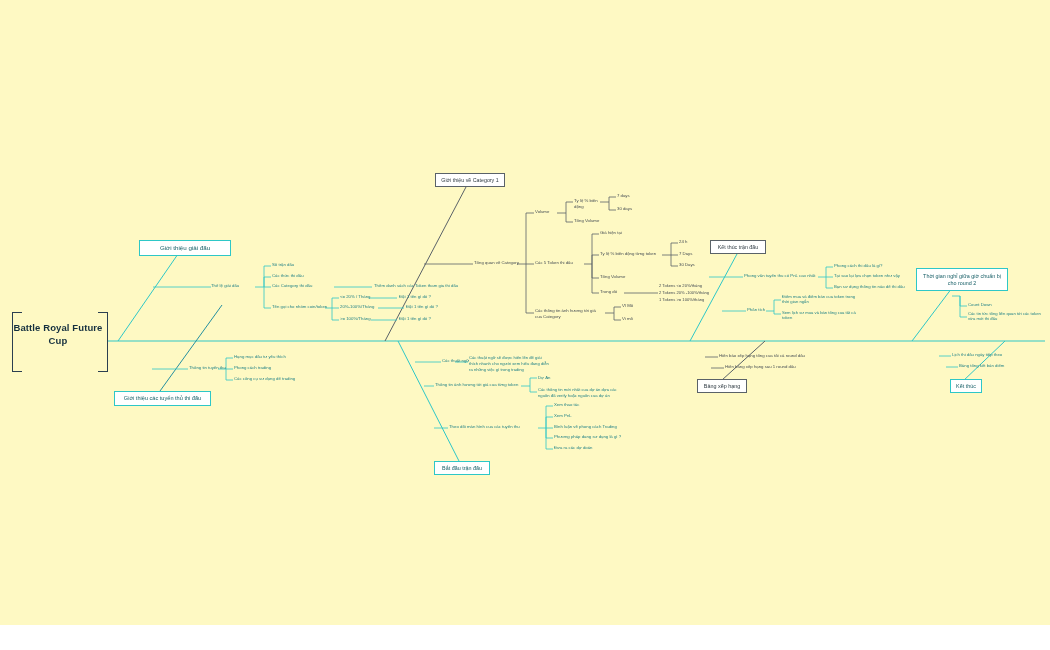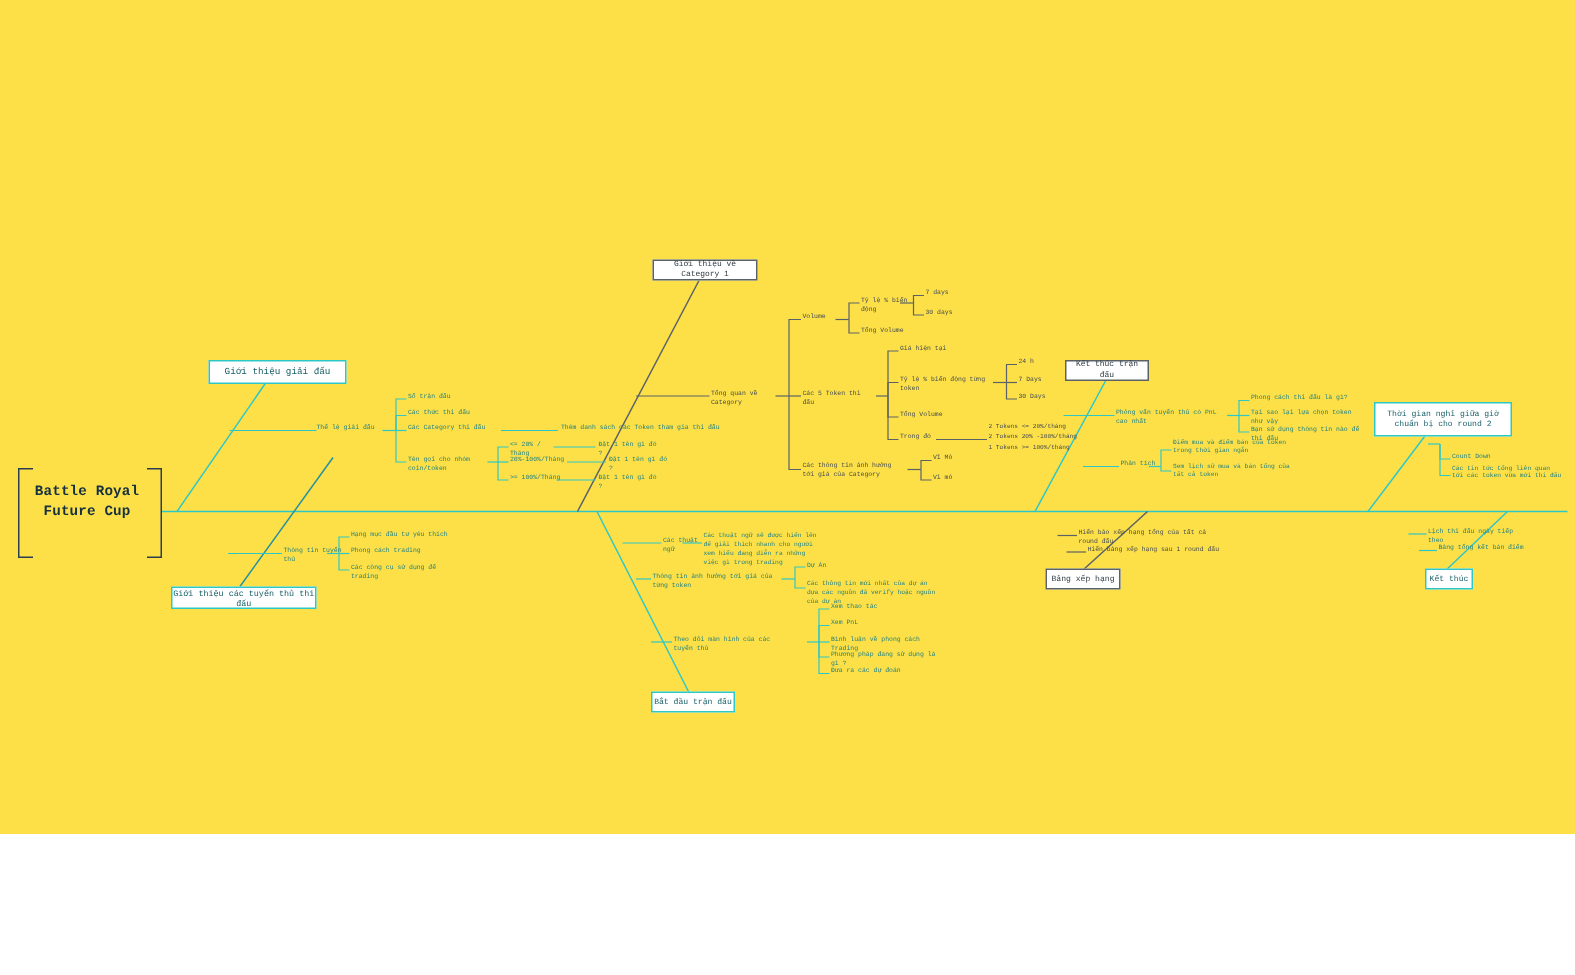--- a/index.html
+++ b/index.html
@@ -7,24 +7,23 @@
     padding: 0;
     background: #ffffff;
   }
   body {
     font-family: "Liberation Sans", sans-serif;
     -webkit-font-smoothing: antialiased;
   }
   #canvas {
     position: relative;
     width: 1050px;
-    height: 556px;
-    background: #fde047;
+    height: 625px;
+    background: #fef9c3;
     overflow: hidden;
-    font-family: Liberation Mono, monospace;
   }
   svg.layer {
     position: absolute;
     left: 0;
     top: 0;
     width: 1050px;
     height: 650px;
     pointer-events: none;
   }
   .node-box {

